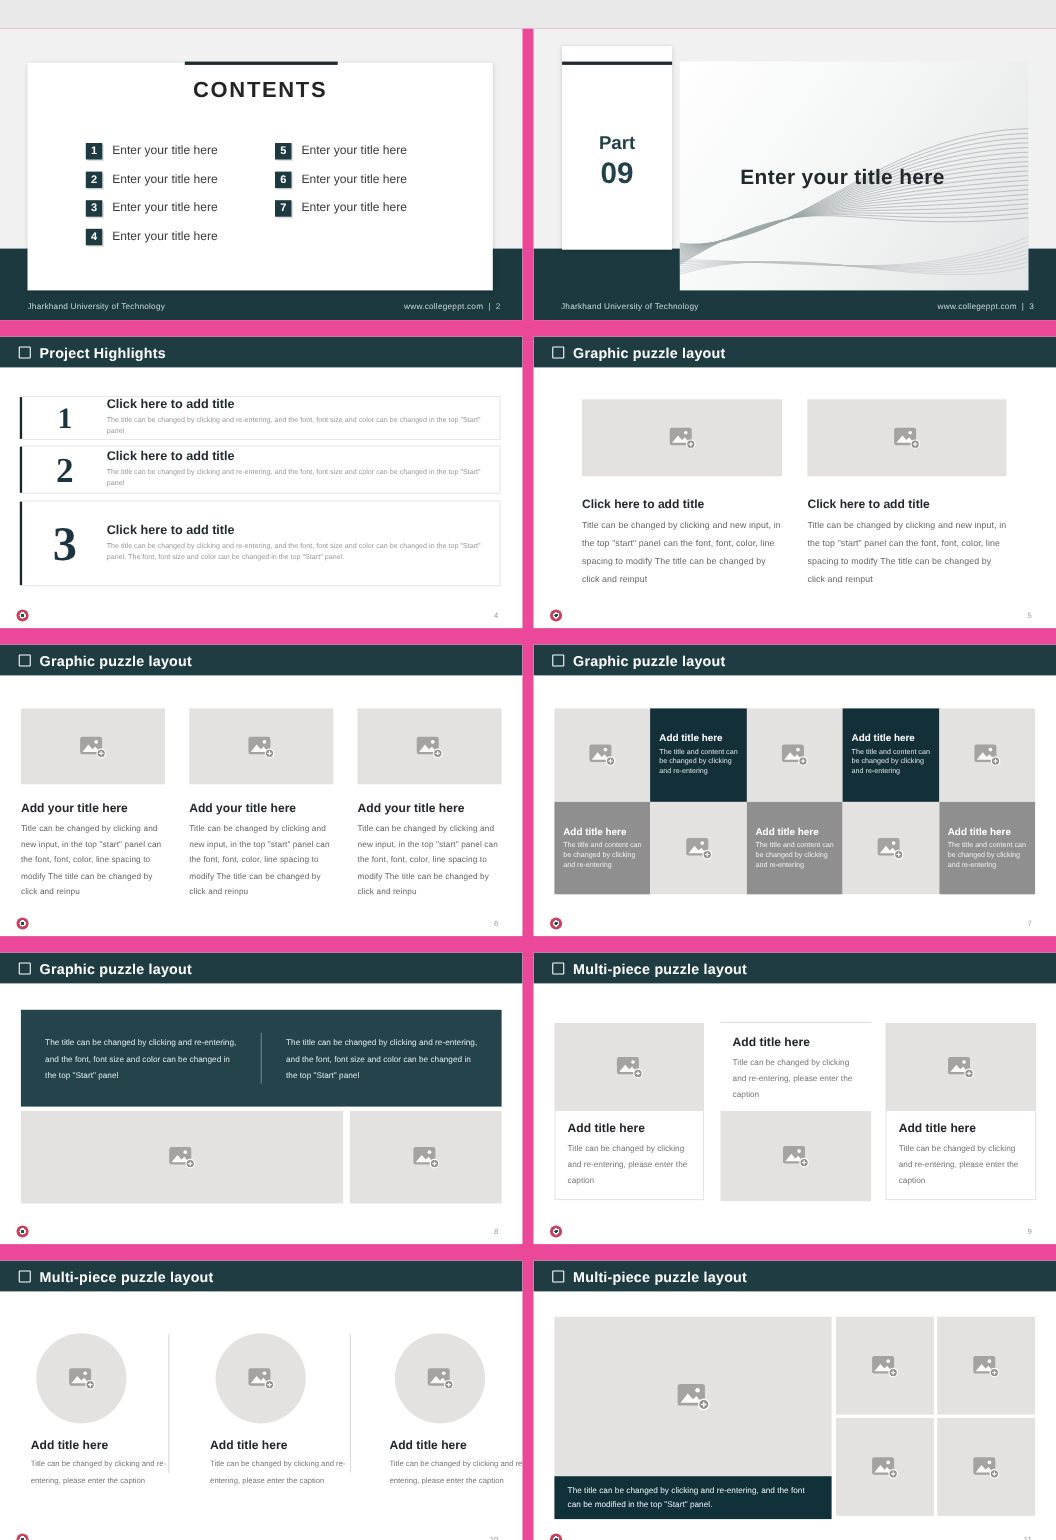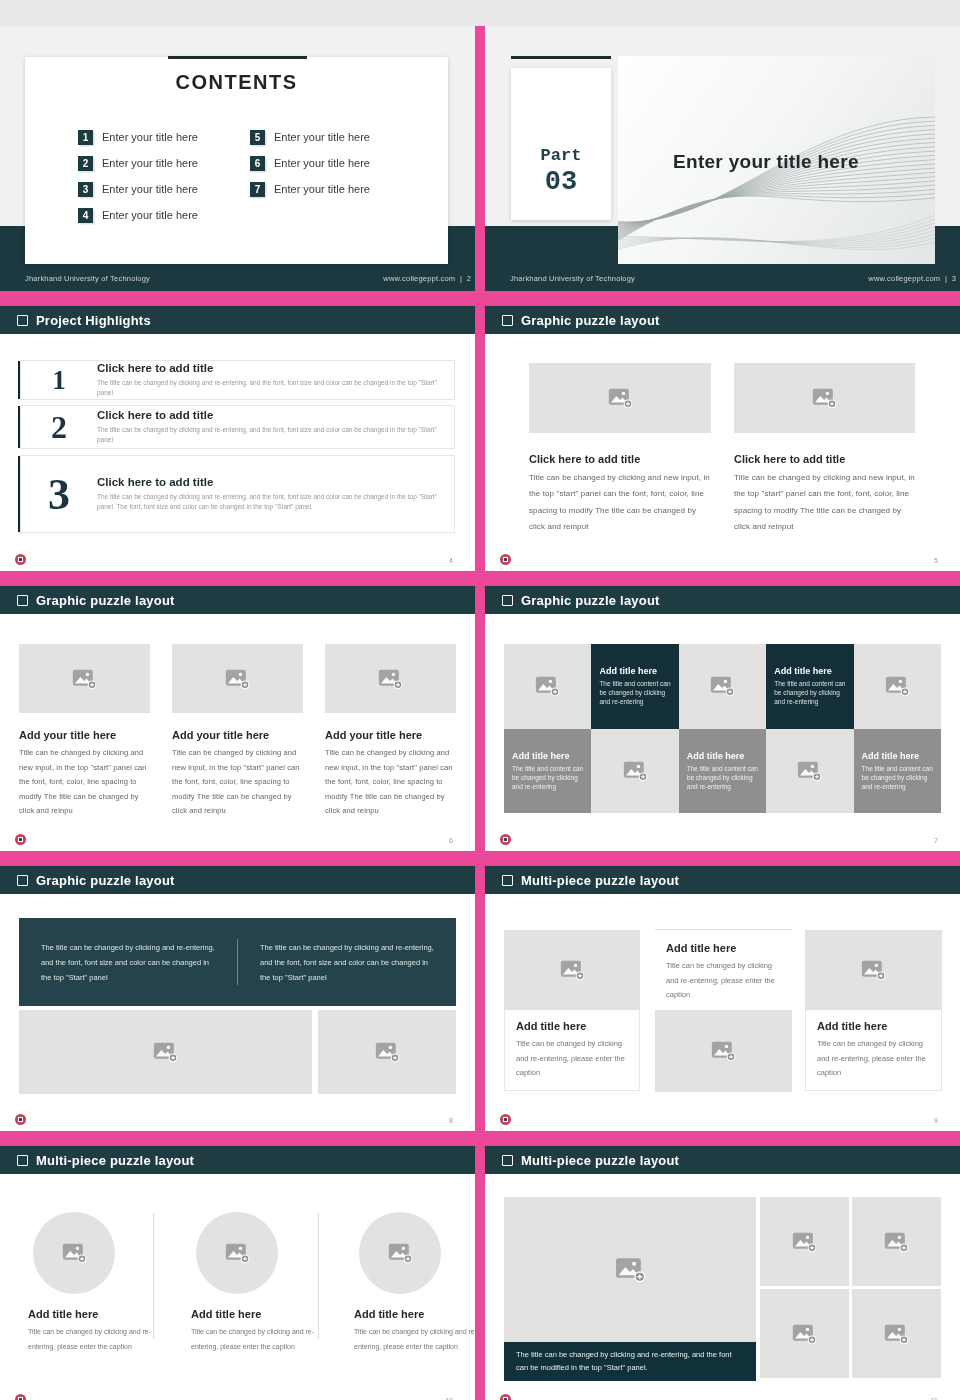--- a/index.html
+++ b/index.html
@@ -6,21 +6,21 @@
   .page{width:960px;height:1400px;background:#ec4899;box-sizing:border-box;margin-top:26px;}
   .grid{display:grid;grid-template-columns:475px 475px;column-gap:10px;row-gap:15px;}
   .slide{position:relative;width:475px;height:265px;overflow:hidden;}
   .slide.graybg{background:#f1f1f2;}
   .slide.whitebg{background:#ffffff;box-shadow:0 0 1px rgba(0,0,0,.15);}
 
   
   .band{position:absolute;left:0;right:0;top:200px;height:65px;background:#1c3940;}
   .band-txt{position:absolute;bottom:8px;font-size:7.5px;color:#c9d4d5;letter-spacing:.2px;}
   .band-txt.l{left:25px;text-align:right;}
-  .band-txt.r{right:4px;}
+  .band-txt.r{right:20px;}
   .card{position:absolute;background:#fff;box-shadow:0 1px 4px rgba(0,0,0,.18);z-index:2;}
   .topline{position:absolute;height:3px;background:#1d2b2e;z-index:3;}
 
   .contents-title{text-align:center;font-size:20px;font-weight:bold;color:#232323;letter-spacing:1.5px;margin-top:14px;}
   .toc-col{position:absolute;top:72px;display:flex;flex-direction:column;gap:10px;}
   .toc-item{display:flex;align-items:center;height:16px;}
   .toc-badge{width:15px;height:15px;background:#1c3a40;color:#fff;font-size:10px;font-weight:bold;display:flex;align-items:center;justify-content:center;box-shadow:1.5px 1.5px 0 rgba(0,0,0,.12);}
   .toc-label{margin-left:9px;font-size:11px;color:#3a3a3a;}
 
   .part-word{font-size:17px;font-weight:bold;color:#21424a;text-align:center;}
@@ -128,24 +128,24 @@
     </div>
     <div class="band-txt l">Jharkhand University of Technology</div>
     <div class="band-txt r">
       <span>www.collegeppt.com</span>&nbsp;&nbsp;<span>|</span>&nbsp;&nbsp;<span>2</span>
     </div>
   </div>
 
   <div class="slide graybg">
     <div class="band"></div>
     <div class="topline" style="left:26px;top:30px;width:100px;"></div>
-    <div class="card" style="left:26px;top:42px;width:100px;height:152px;font-family:Liberation Mono, monospace;">
+    <div class="card" style="left:26px;top:16px;width:100px;height:185px;">
       <div style="margin-top:78px;">
         <div class="part-word">Part</div>
-        <div class="part-num">03</div>
+        <div class="part-num">09</div>
       </div>
     </div>
     <div class="hero">
       <svg class="wave" id="wave" width="330" height="175" viewBox="0 0 330 175">
             <path d="M-10 128 C 105 160, 185 25, 340 28" fill="none" stroke="#9da7a8" stroke-width="0.7" opacity="0.85"></path>
             <path d="M-10 130 C 107 155, 183 30.5, 340 32.2" fill="none" stroke="#9da7a8" stroke-width="0.7" opacity="0.85"></path>
             <path d="M-10 132 C 109 150, 181 36, 340 36.4" fill="none" stroke="#9da7a8" stroke-width="0.7" opacity="0.85"></path>
             <path d="M-10 134 C 111 145, 179 41.5, 340 40.6" fill="none" stroke="#9da7a8" stroke-width="0.7" opacity="0.85"></path>
             <path d="M-10 136 C 113 140, 177 47, 340 44.8" fill="none" stroke="#9da7a8" stroke-width="0.7" opacity="0.85"></path>
             <path d="M-10 138 C 115 135, 175 52.5, 340 49" fill="none" stroke="#9da7a8" stroke-width="0.7" opacity="0.85"></path>

